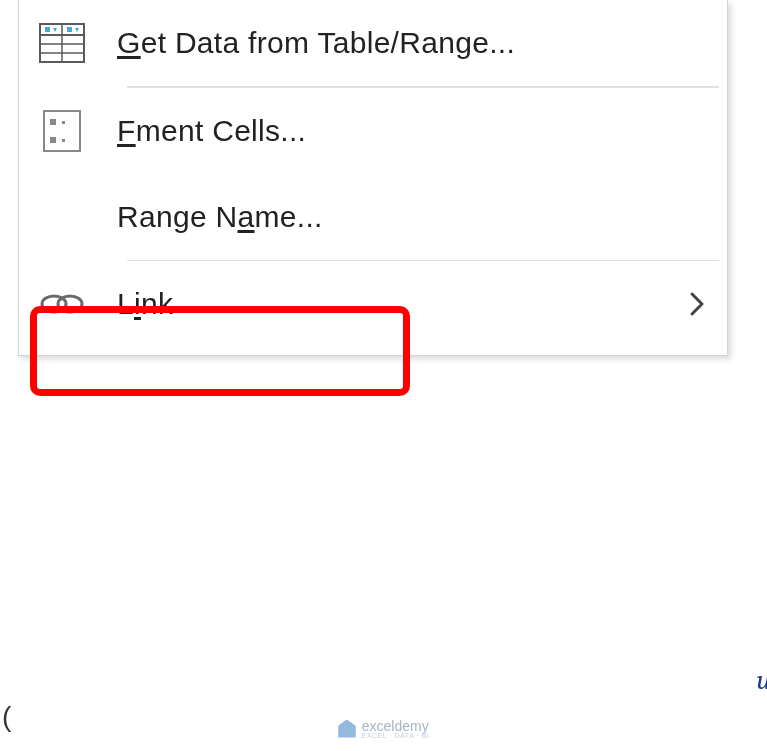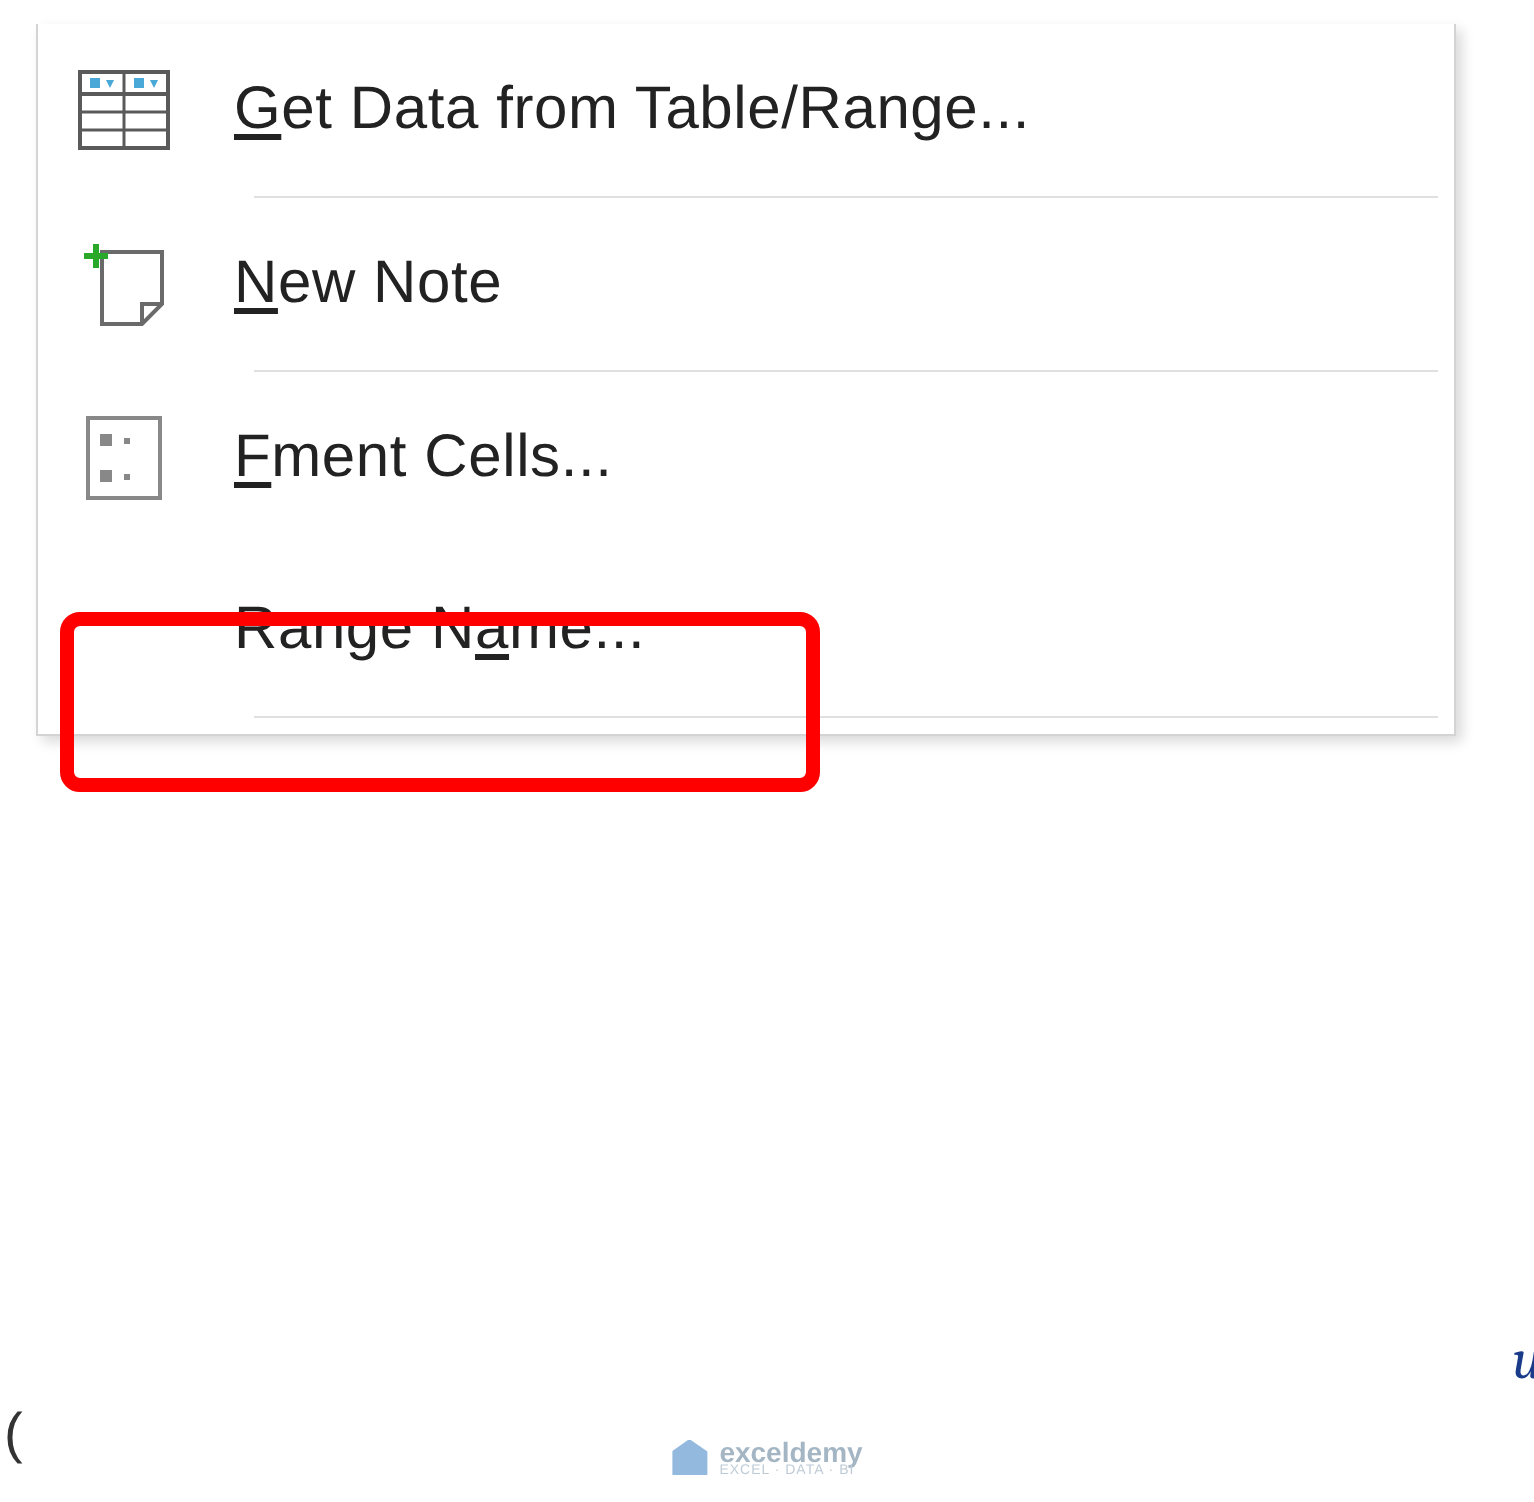--- a/index.html
+++ b/index.html
@@ -7,21 +7,21 @@
       font-family: "Segoe UI", Arial, sans-serif;
       background: #fff;
       width: 767px;
       height: 751px;
       position: relative;
       overflow: hidden;
     }
     .menu {
       position: absolute;
       left: 18px;
-      top: 12px;
+      top: 0px;
       width: 710px;
       background: #fff;
       border: 1px solid #d4d4d4;
       border-top: none;
       box-shadow: 3px 3px 6px rgba(0,0,0,0.15);
       padding-bottom: 8px;
     }
     .menu-item {
       display: flex;
       align-items: center;
@@ -74,21 +74,21 @@
       align-items: center;
       gap: 6px;
       opacity: 0.55;
       font-size: 14px;
     }
     .watermark .wm-logo {
       width: 18px; height: 18px;
       background: #3b82c4;
       clip-path: polygon(50% 0, 100% 35%, 100% 100%, 0 100%, 0 35%);
     }
-    .watermark .wm-text { color: #5a7a94; font-weight: 700; }
+    .watermark .wm-text { color: #5a7a94; font-weight: 400; }
     .watermark .wm-sub { color: #8aa2b5; font-size: 7px; letter-spacing: 0.5px; display:block; margin-top:-2px;}
     .bg-edge {
       position: absolute;
       right: 0; top: 0; bottom: 0; width: 30px;
       background: #fff;
       z-index: -1;
     }
     .bg-frag1 { position:absolute; right:-2px; top:462px; font-size:28px; color:#1a8a1a; font-style:italic; font-family: Cambria, serif;}
     .bg-frag2 { position:absolute; right:-4px; bottom:55px; font-size:28px; color:#1a3a8a; font-style:italic; font-family: Cambria, serif;}
     .bg-frag3 { position:absolute; left:2px; bottom:18px; font-size:28px; color:#333;}
@@ -118,33 +118,20 @@
       </svg>
     </span>
     <span class="label">
       <span></span><span class="u">G</span><span>et Data from Table/Range...</span>
     </span>
   </div>
 
   <div class="divider"></div>
 
 
-  <div class="menu-item">
-    <span class="icon-slot">
-      <svg width="46" height="44" viewBox="0 0 46 44">
-        <path d="M12 6 h30 v26 l-10 10 h-20 z" fill="#fff" stroke="#6a6a6a" stroke-width="2"></path>
-        <path d="M32 42 v-10 h10" fill="none" stroke="#6a6a6a" stroke-width="2"></path>
-        <line x1="3" y1="8" x2="15" y2="8" stroke="#2aa82a" stroke-width="3"></line>
-        <line x1="9" y1="2" x2="9" y2="14" stroke="#2aa82a" stroke-width="3"></line>
-      </svg>
-    </span>
-    <span class="label">
-      <span></span><span class="u">N</span><span>ew Note</span>
-    </span>
-  </div>
 
   <div class="divider"></div>
 
   <div class="menu-item" id="item-format">
     <span class="icon-slot">
       <svg width="40" height="44" viewBox="0 0 40 44">
         <rect x="2" y="2" width="36" height="40" fill="#fff" stroke="#888" stroke-width="2"></rect>
         <rect x="8" y="10" width="6" height="6" fill="#888"></rect>
         <rect x="8" y="28" width="6" height="6" fill="#888"></rect>
         <rect x="20" y="12" width="3" height="3" fill="#888"></rect>
@@ -159,20 +146,36 @@
 
   <div class="menu-item">
     <span class="icon-slot"></span>
     <span class="label">
       <span>Range N</span><span class="u">a</span><span>me...</span>
     </span>
   </div>
 
   <div class="divider"></div>
 
+  <div class="menu-item">
+    <span class="icon-slot">
+      <svg width="48" height="30" viewBox="0 0 48 30">
+        <ellipse cx="16" cy="15" rx="12" ry="8" fill="none" stroke="#6a6a6a" stroke-width="3"></ellipse>
+        <ellipse cx="32" cy="15" rx="12" ry="8" fill="none" stroke="#6a6a6a" stroke-width="3"></ellipse>
+      </svg>
+    </span>
+    <span class="label">
+      <span>L</span><span class="u">i</span><span>nk</span>
+    </span>
+    <span class="chevron-slot">
+      <svg width="18" height="28" viewBox="0 0 18 28">
+        <polyline points="4,4 14,14 4,24" fill="none" stroke="#444" stroke-width="3" stroke-linecap="round" stroke-linejoin="round"></polyline>
+      </svg>
+    </span>
+  </div>
 
 </div>
 
 <div class="highlight-box" style="left:30px; top:306px; width:380px; height:90px;"></div>
 
 <div class="watermark">
   <div class="wm-logo"></div>
   <div>
     <span class="wm-text">exceldemy</span>
     <span class="wm-sub">EXCEL · DATA · BI</span>

